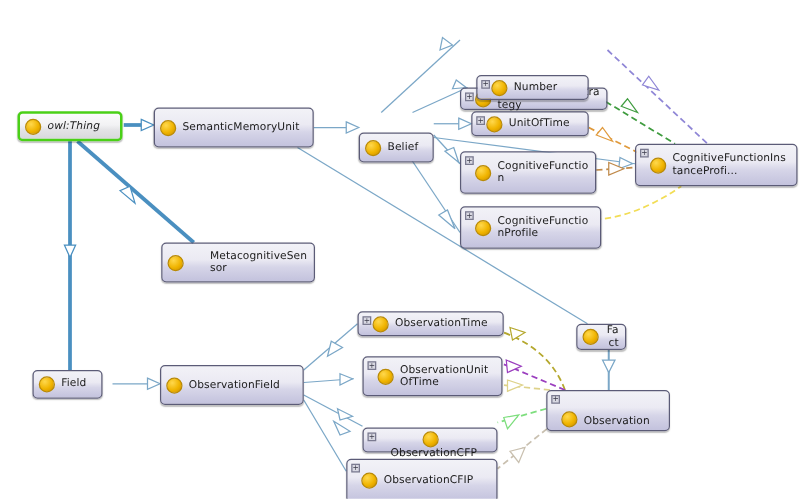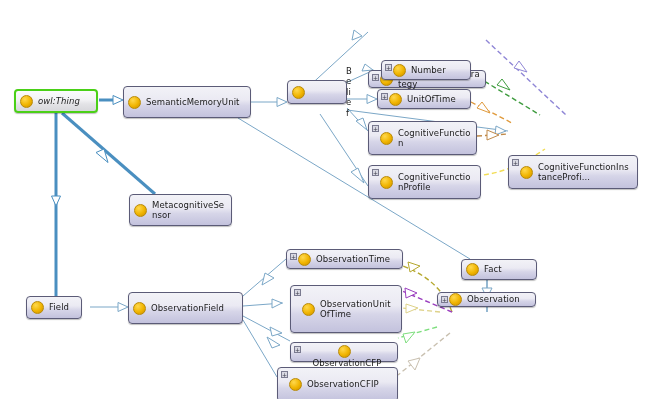--- a/index.html
+++ b/index.html
@@ -159,21 +159,21 @@
 
   <div id="nodes">
       <div class="node highlight" style="left: 14px; top: 89px; width: 84px; height: 24px;">
         <span class="dot"></span>
         <span class="label">owl:Thing</span>
       </div>
       <div class="node" style="left: 123px; top: 86px; width: 128px; height: 32px;">
         <span class="dot"></span>
         <span class="label">SemanticMemoryUnit</span>
       </div>
-      <div class="node" style="left: 287px; top: 80px; width: 60px; height: 24px; gap: 36px;">
+      <div class="node" style="left: 287px; top: 106px; width: 60px; height: 24px;">
         <span class="dot"></span>
         <span class="label">Belief</span>
       </div>
       <div class="node withplus" style="left: 368px; top: 26px; width: 118px; height: 18px; margin-top: 44px;">
         <span class="plus">+</span>
         <span class="dot"></span>
         <span class="label">ComputationalStrategy</span>
       </div>
       <div class="node withplus" style="left: 381px; top: 60px; width: 90px; height: 20px;">
         <span class="plus">+</span>
@@ -188,61 +188,61 @@
       <div class="node withplus" style="left: 368px; top: 121px; width: 109px; height: 34px;">
         <span class="plus">+</span>
         <span class="dot"></span>
         <span class="label">CognitiveFunction</span>
       </div>
       <div class="node withplus" style="left: 368px; top: 165px; width: 113px; height: 34px;">
         <span class="plus">+</span>
         <span class="dot"></span>
         <span class="label">CognitiveFunctionProfile</span>
       </div>
-      <div class="node withplus" style="left: 508px; top: 115px; width: 130px; height: 34px; margin-top: 40px;">
+      <div class="node withplus" style="left: 508px; top: 115px; width: 130px; height: 34px;">
         <span class="plus">+</span>
         <span class="dot"></span>
         <span class="label">CognitiveFunctionInstanceProfi...</span>
       </div>
-      <div class="node" style="left: 129px; top: 194px; width: 103px; height: 32px;">
+      <div class="node" style="left: 129px; top: 194px; width: 123px; height: 32px; gap: 16px;">
         <span class="dot"></span>
         <span class="label">MetacognitiveSensor</span>
       </div>
       <div class="node" style="left: 26px; top: 296px; width: 56px; height: 23px;">
         <span class="dot"></span>
         <span class="label">Field</span>
       </div>
       <div class="node" style="left: 128px; top: 292px; width: 115px; height: 32px;">
         <span class="dot"></span>
         <span class="label">ObservationField</span>
       </div>
       <div class="node withplus" style="left: 286px; top: 249px; width: 117px; height: 20px;">
         <span class="plus">+</span>
         <span class="dot"></span>
         <span class="label">ObservationTime</span>
       </div>
-      <div class="node withplus" style="left: 290px; top: 285px; width: 112px; height: 48px;">
+      <div class="node withplus" style="left: 290px; top: 285px; width: 112px; height: 32px;">
         <span class="plus">+</span>
         <span class="dot"></span>
         <span class="label">ObservationUnitOfTime</span>
       </div>
       <div class="node withplus" style="left: 290px; top: 342px; width: 108px; height: 20px; flex-direction: column;">
         <span class="plus">+</span>
         <span class="dot"></span>
         <span class="label">ObservationCFP</span>
       </div>
       <div class="node withplus" style="left: 277px; top: 367px; width: 121px; height: 35px;">
         <span class="plus">+</span>
         <span class="dot"></span>
         <span class="label">ObservationCFIP</span>
       </div>
-      <div class="node" style="left: 461px; top: 259px; width: 76px; height: 21px;">
+      <div class="node" style="left: 461px; top: 259px; width: 40px; height: 21px; text-align: right;">
         <span class="dot"></span>
         <span class="label">Fact</span>
       </div>
-      <div class="node withplus" style="left: 437px; top: 292px; width: 99px; height: 15px;">
+      <div class="node withplus" style="left: 437px; top: 312px; width: 99px; height: 33px; align-items: flex-end;">
         <span class="plus">+</span>
         <span class="dot"></span>
         <span class="label">Observation</span>
       </div>
     </div>
 
 </div>
 
 </body></html>

